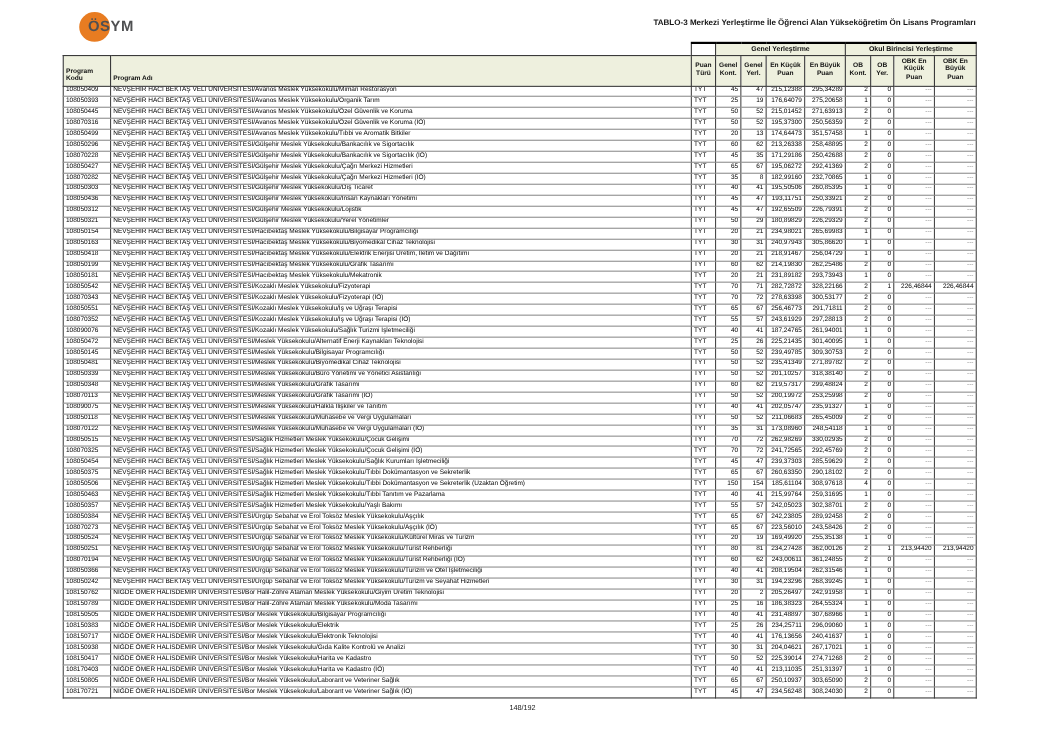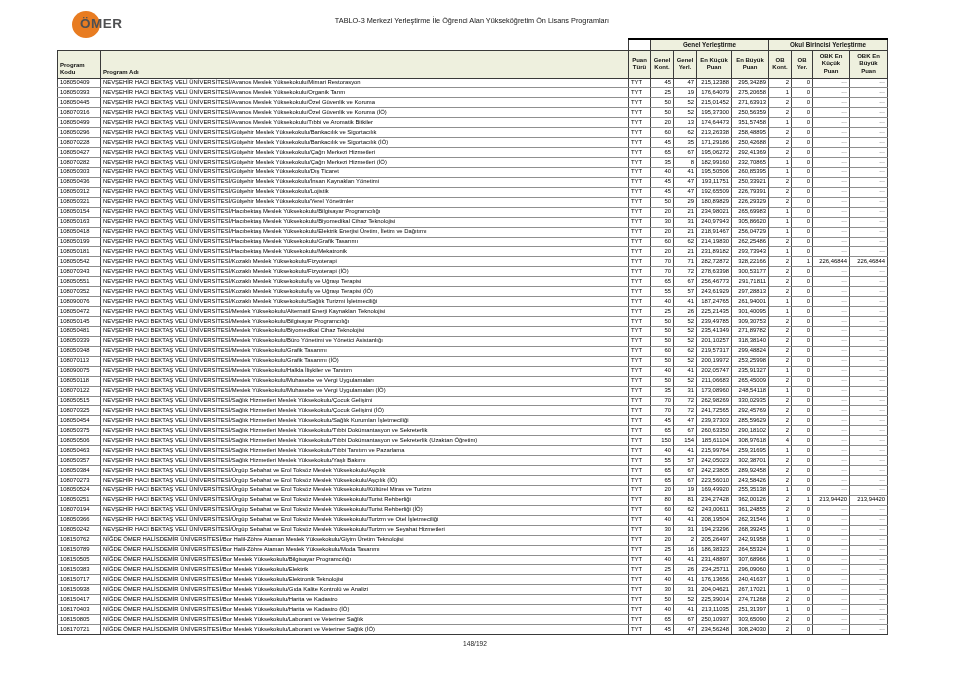--- a/index.html
+++ b/index.html
@@ -6,22 +6,22 @@
   body{
     width:960px;height:678px;background:#ffffff;position:relative;
     font-family:"Liberation Sans", sans-serif;overflow:hidden;
   }
   
   .logo{position:absolute;left:63px;top:9px;width:130px;height:32px;}
   .logo-circle{position:absolute;left:9px;top:2px;width:28px;height:27px;border-radius:50%;}
   .logo-text{position:absolute;left:17px;top:7px;font-size:13.5px;font-weight:bold;
     color:#4f5052;letter-spacing:.5px;}
   
-  .doc-title{position:absolute;left:57px;top:16px;width:830px;text-align:center;
-    font-size:7.3px;font-weight:normal;color:#151515;}
+  .doc-title{position:absolute;left:57px;top:16px;width:830px;text-align:right;
+    font-size:7.3px;font-weight:bold;color:#151515;}
   
   table.main{position:absolute;left:57px;top:38px;width:830px;border-collapse:collapse;
     table-layout:fixed;}
   th,td{box-sizing:border-box;padding:0 2px;overflow:hidden;}
   thead th{background:#eef0de;border:1px solid #3a3a3a;font-size:6px;font-weight:bold;
     color:#111;white-space:normal;line-height:1.25;}
   thead tr.r1 th{height:11px;font-size:6.3px;}
   thead tr.r1 th.group{border-top:2px solid #000;}
   thead tr.r2 th{height:28px;}
   th.spacer{background:transparent;border:none;}
@@ -39,21 +39,21 @@
   .page-number{position:absolute;left:0;top:640px;width:950px;text-align:center;
     font-size:6.6px;color:#222;}
 </style>
 </head>
 <body>
 
 <div class="page">
 
   <div class="logo">
     <div class="logo-circle" style="background: rgb(232, 124, 33);"></div>
-    <div class="logo-text">ÖMER</div>
+    <div class="logo-text">ÖSYM</div>
   </div>
 
   <div class="doc-title">TABLO-3 Merkezi Yerleştirme İle Öğrenci Alan Yükseköğretim Ön Lisans Programları</div>
 
   <table class="main">
     <colgroup>
       <col style="width:43px">
         <col style="width:528px">
         <col style="width:22px">
       <col style="width:23px">

